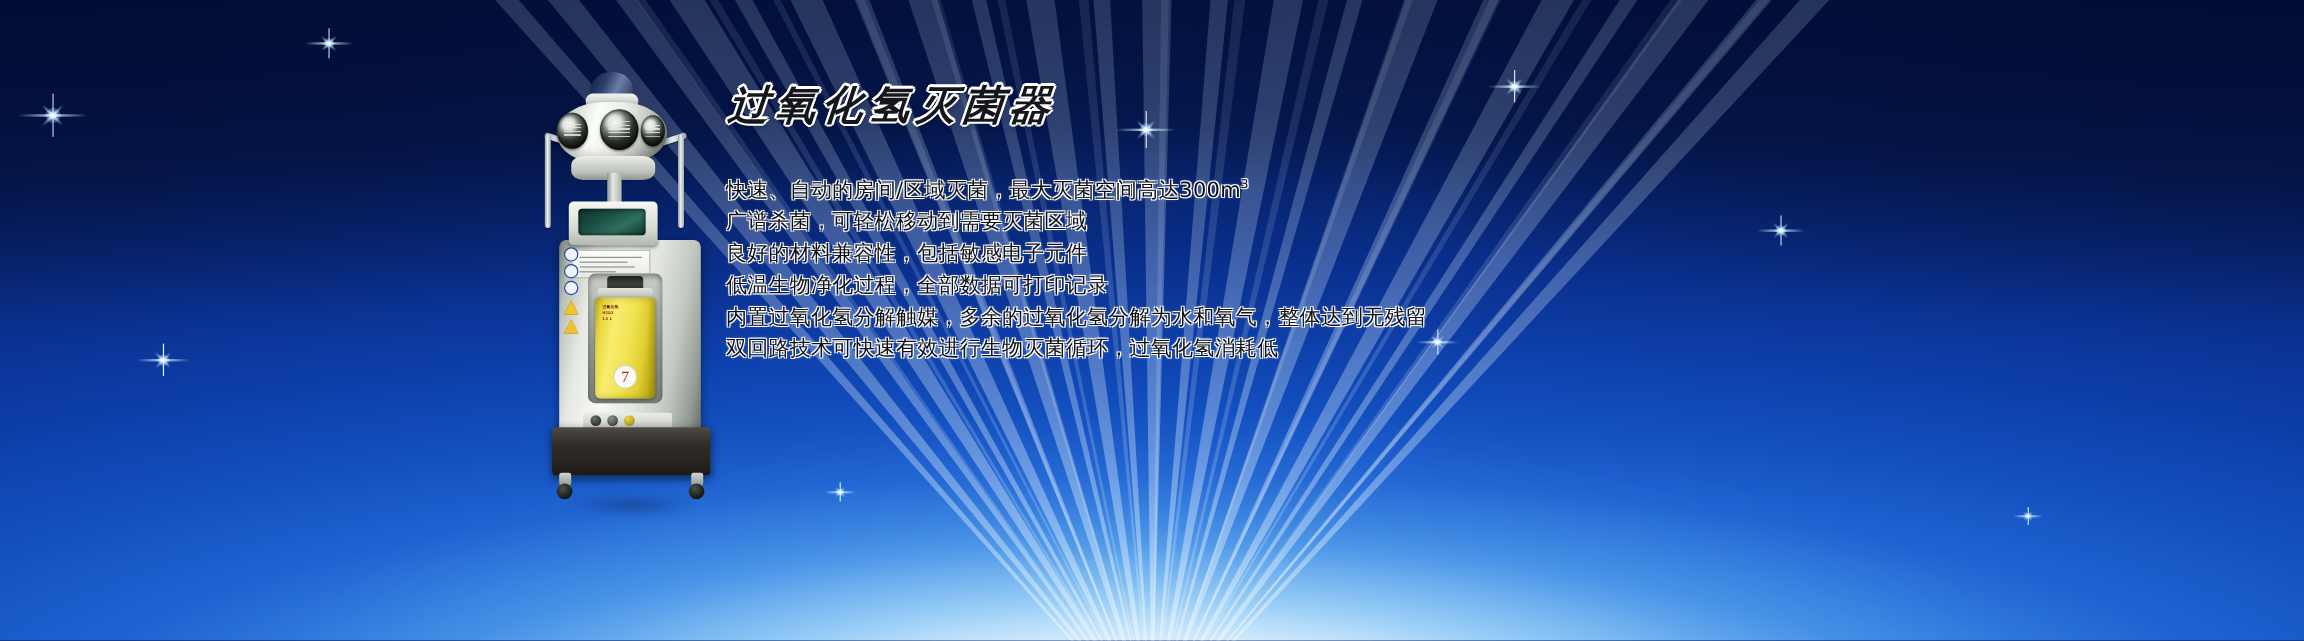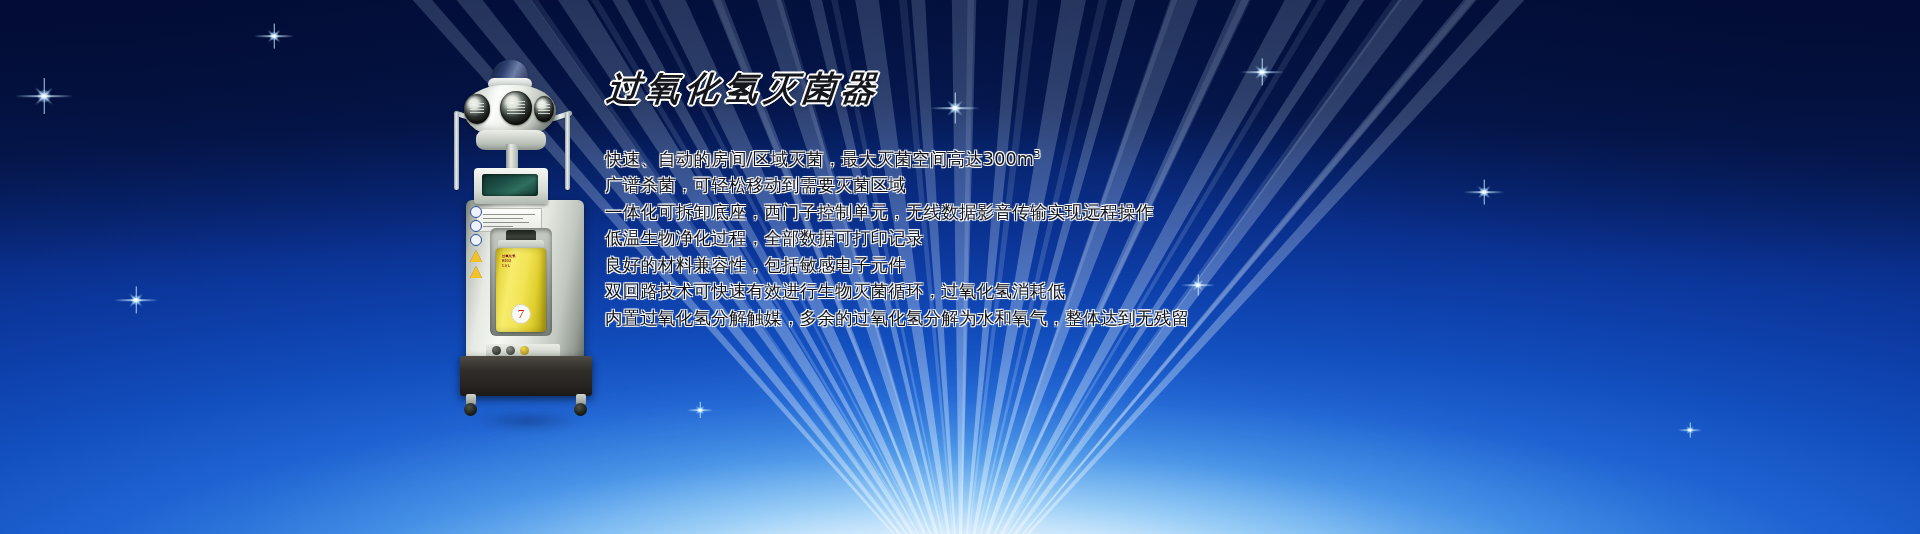--- a/index.html
+++ b/index.html
@@ -543,21 +543,20 @@
     <div class="px caster caster-l"></div>
     <div class="px caster caster-r"></div>
     <div class="px dev-shadow"></div>
   </div>
 
   <div id="copy">
     <h1 id="headline">过氧化氢灭菌器</h1>
     <ul class="bullets" id="bullet-list">
         <li>快速、自动的房间/区域灭菌，最大灭菌空间高达300m<sup>3</sup></li>
         <li>广谱杀菌，可轻松移动到需要灭菌区域</li>
-        <li>一体化可拆卸底座，西门子控制单元，无线数据影音传输实现远程操作</li>
+        <li>良好的材料兼容性，包括敏感电子元件</li>
         <li>低温生物净化过程，全部数据可打印记录</li>
-        <li>良好的材料兼容性，包括敏感电子元件</li>
+        <li>内置过氧化氢分解触媒，多余的过氧化氢分解为水和氧气，整体达到无残留</li>
         <li>双回路技术可快速有效进行生物灭菌循环，过氧化氢消耗低</li>
-        <li>内置过氧化氢分解触媒，多余的过氧化氢分解为水和氧气，整体达到无残留</li>
       </ul>
   </div>
 
 </div>
 
 </body></html>

